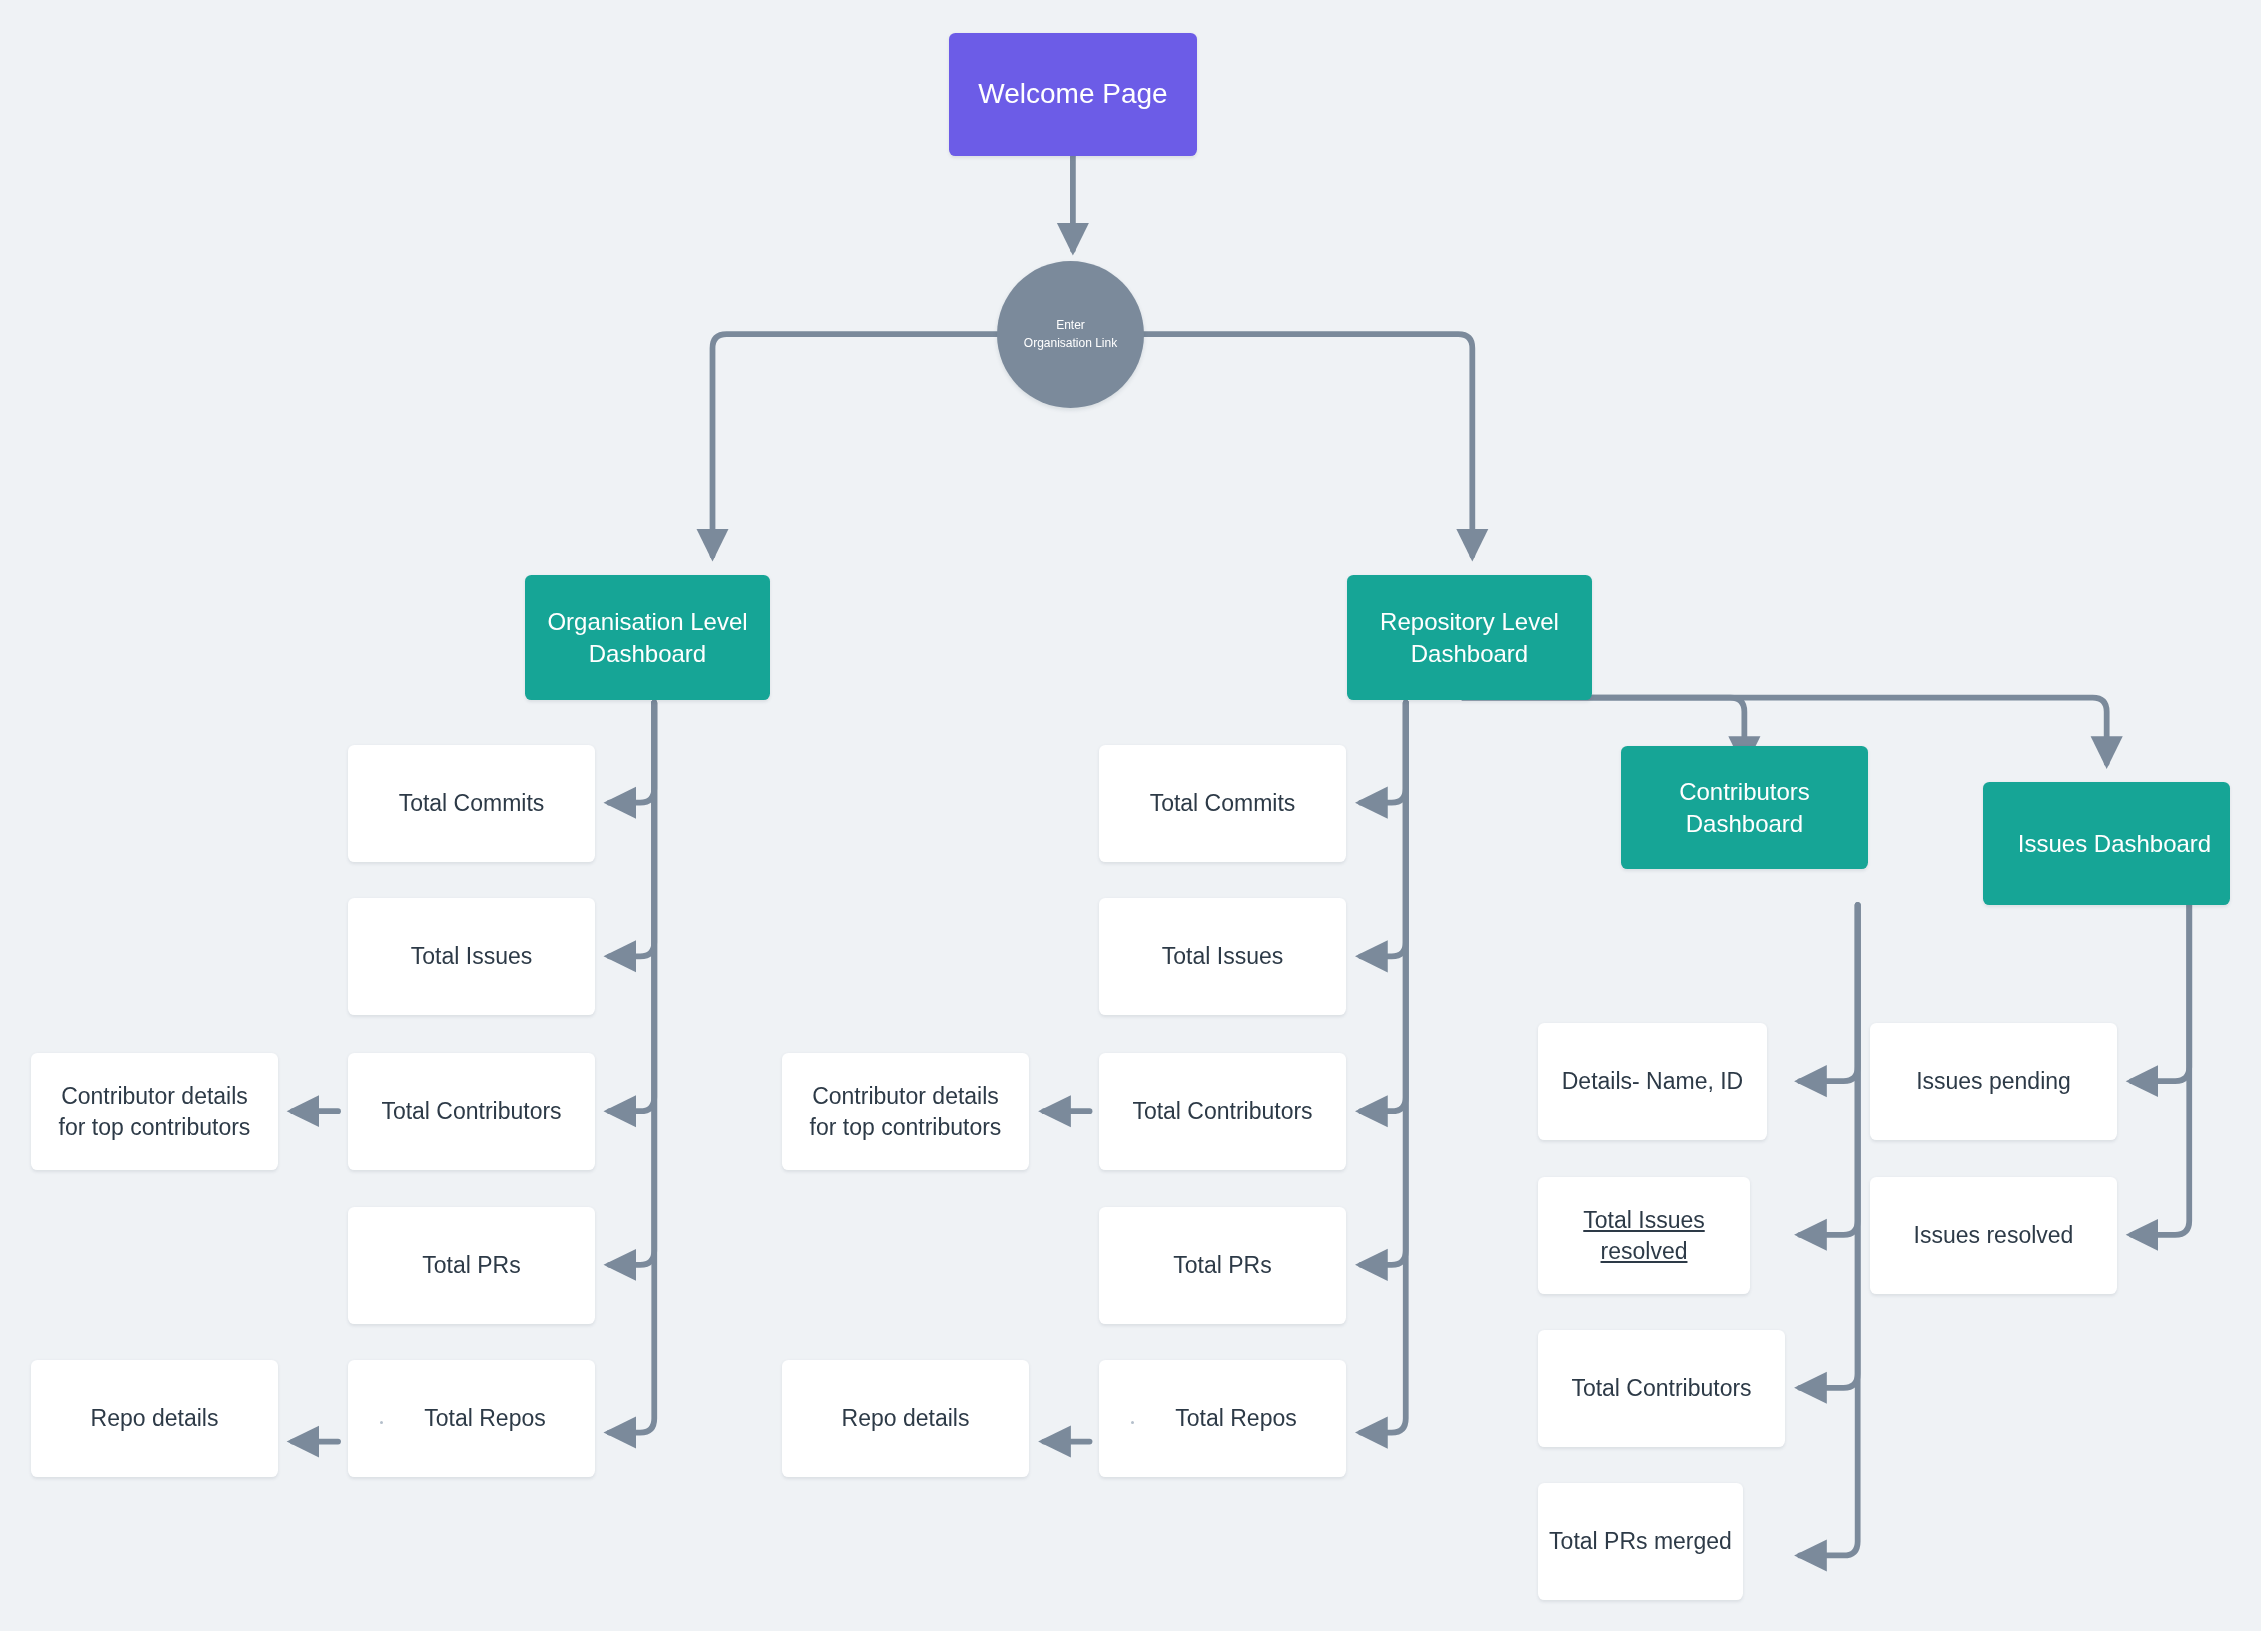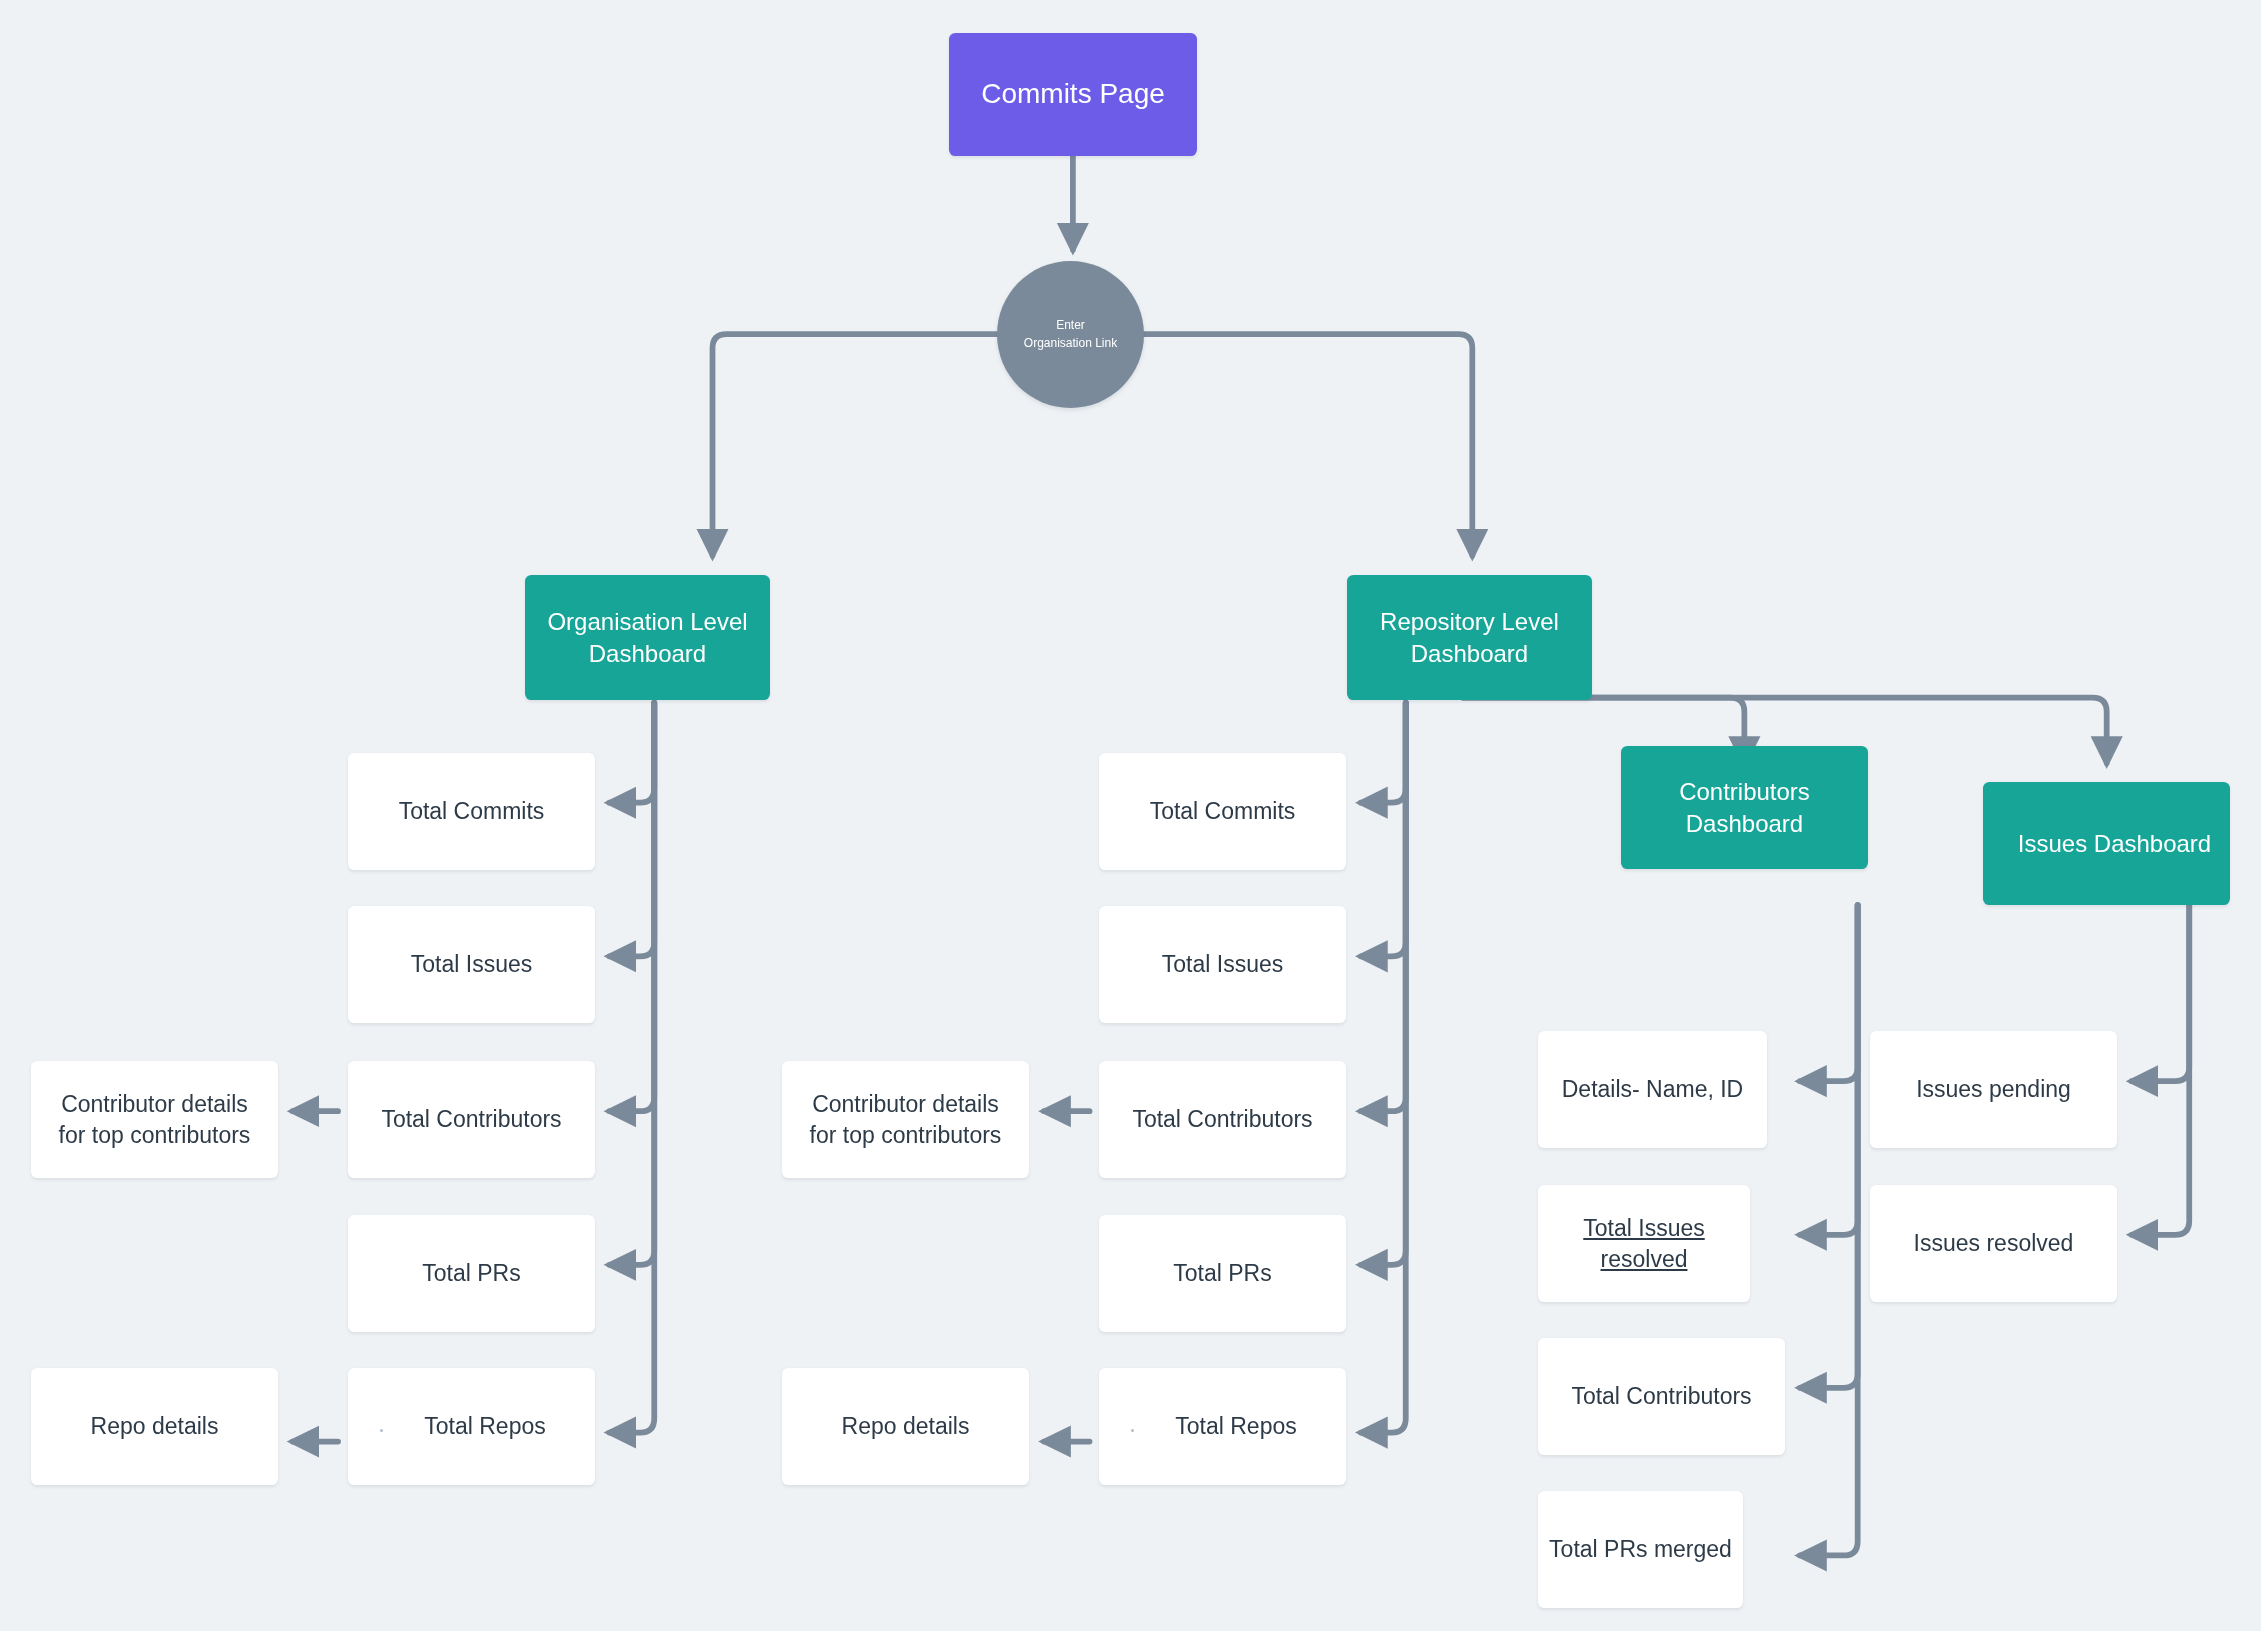--- a/index.html
+++ b/index.html
@@ -43,21 +43,20 @@
   }
   .node-green {
     background: #16a596;
     color: #ffffff;
     font-size: 24px;
   }
   .node-white {
     background: #ffffff;
     color: #2d3a47;
     font-size: 23px;
-    margin-top: 8px;
   }
   .node-circle {
     background: #7b8a9b;
     color: #ffffff;
     border-radius: 50%;
     font-size: 12px;
     line-height: 1.45;
     box-shadow: 0 1.9px 4.5px rgba(40, 60, 80, 0.13);
   }
   .dot-artifact {
@@ -112,21 +111,21 @@
       <path d="M 2902 1414 L 2902 1907 Q 2902 1929 2880 1929 L 2812 1929"></path>
       <path d="M 2902 1414 L 2902 2146 Q 2902 2168 2880 2168 L 2812 2168"></path>
       <path d="M 2902 1414 L 2902 2408 Q 2902 2430 2880 2430 L 2812 2430"></path>
 
       <path d="M 3420 1414 L 3420 1667 Q 3420 1689 3398 1689 L 3330 1689"></path>
       <path d="M 3420 1414 L 3420 1907 Q 3420 1929 3398 1929 L 3330 1929"></path>
     </g>
   </svg>
 
   <div class="node node-rect node-accent" style="left:949px;top:33px;width:248px;height:123px;">
-    <span>Commits Page</span>
+    <span>Welcome Page</span>
   </div>
 
   <div class="node node-circle" style="left:997px;top:261px;width:147px;height:147px;">
     <span style="max-width:96px;">Enter Organisation Link</span>
   </div>
 
   <div class="node node-rect node-green" style="left:1347px;top:575px;width:245px;height:125px;">
     <span style="max-width:192px;">Repository Level Dashboard</span>
   </div>
 

